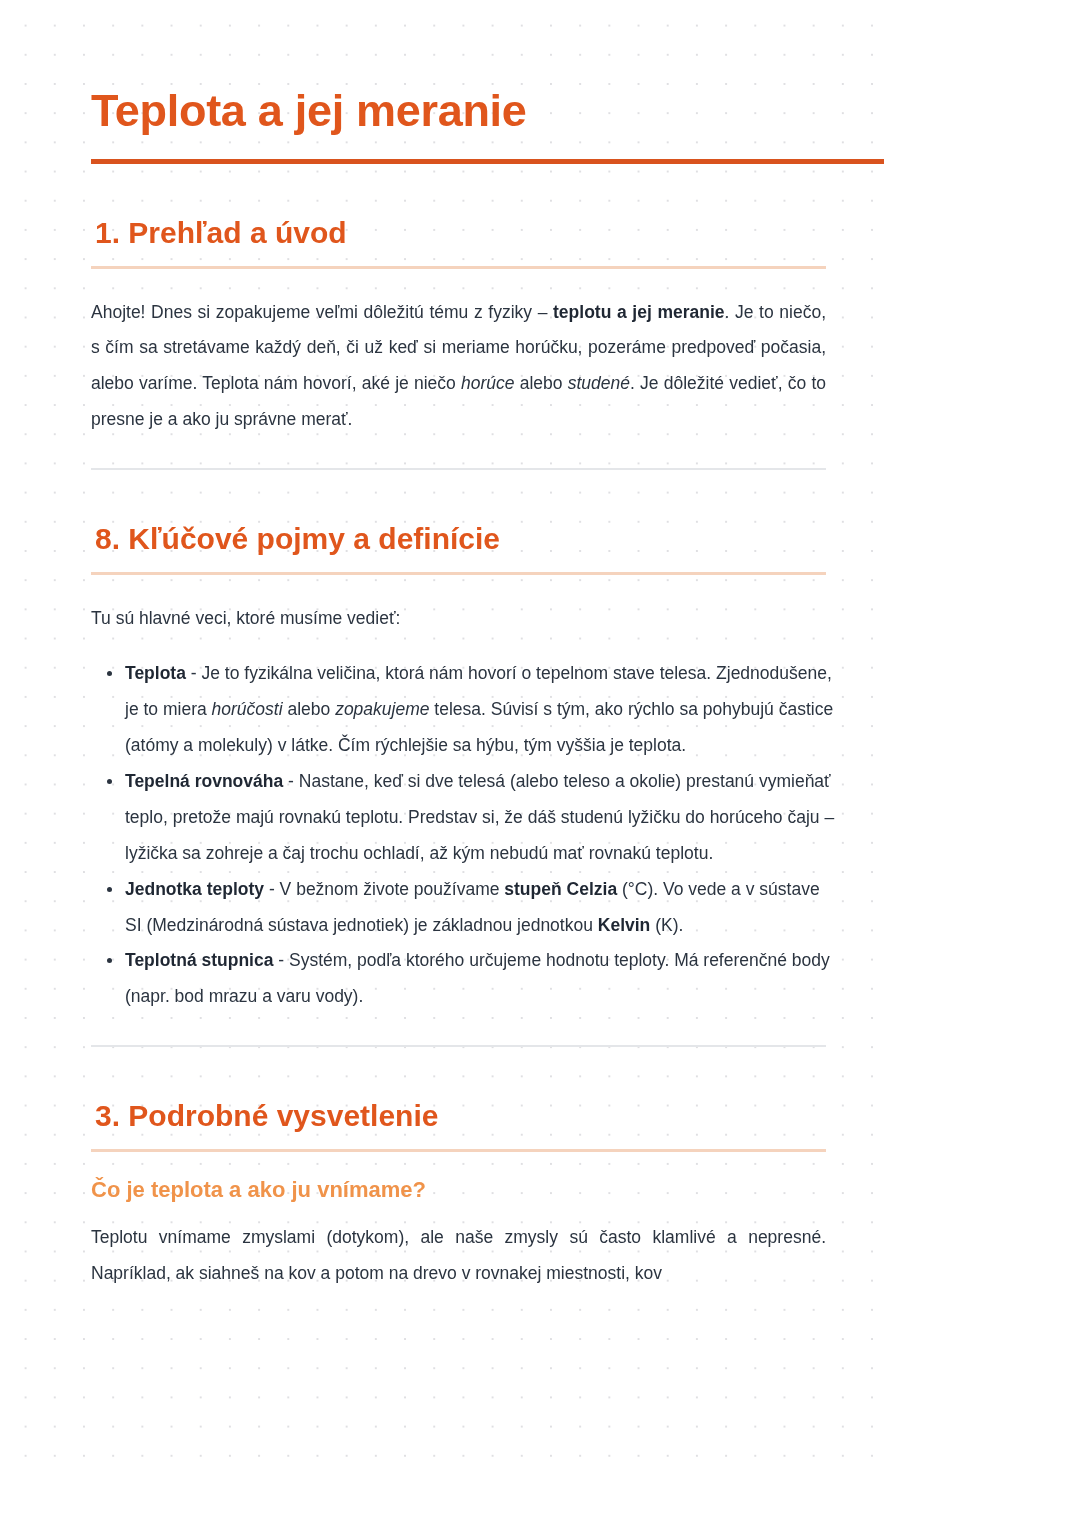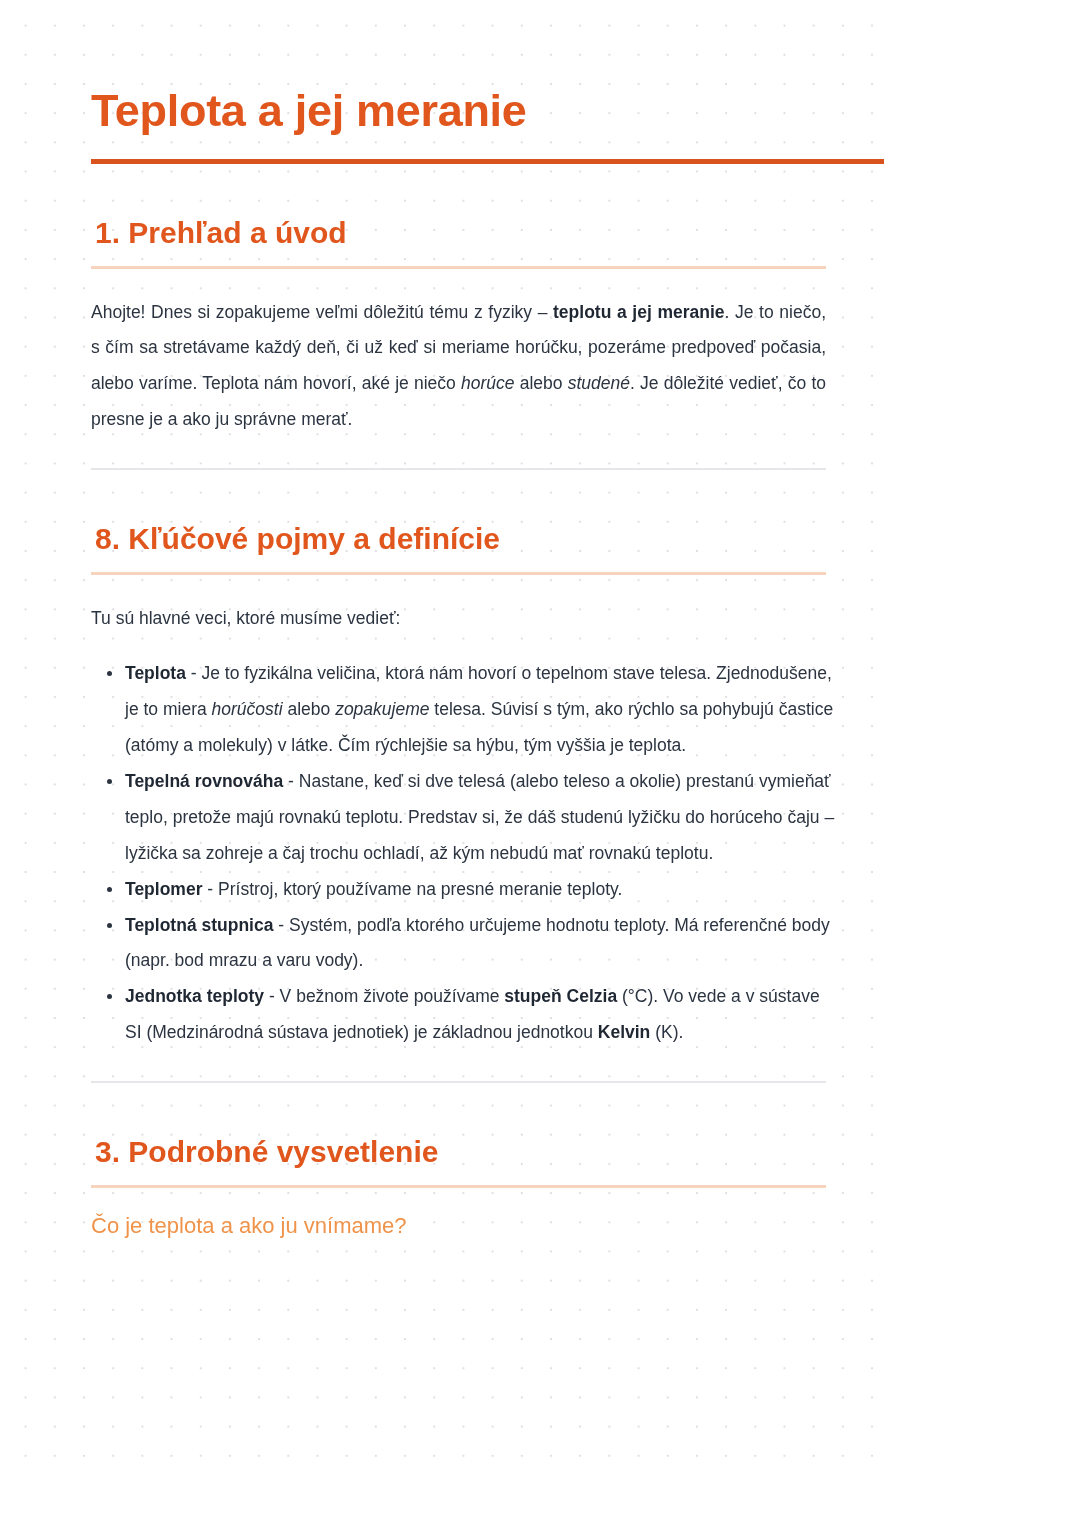--- a/index.html
+++ b/index.html
@@ -81,21 +81,21 @@
   }
   .section-rule {
     margin-top: 14px;
     width: 735px;
     height: 3px;
     background-color: #f5d3bd;
   }
 
   .sub-heading {
     font-size: 22px;
-    font-weight: normal;
+    font-weight: bold;
     color: #f0934a;
     margin: 0;
     line-height: 1.3;
   }
 
   p.body, .bullet-text {
     font-size: 17.5px;
     line-height: 2.05;
     color: #2b3440;
     margin: 0;
@@ -185,40 +185,38 @@
       <div class="sp-5"></div>
 
       <ul class="bullets">
         <li>
           <div class="bullet-text"><b>Teplota</b><span> - Je to fyzikálna veličina, ktorá nám hovorí o tepelnom stave telesa. Zjednodušene, je to miera </span><i>horúčosti</i><span> alebo </span><i>zopakujeme</i><span> telesa. Súvisí s tým, ako rýchlo sa pohybujú častice (atómy a molekuly) v látke. Čím rýchlejšie sa hýbu, tým vyššia je teplota.</span></div>
         </li>
         <li>
           <div class="bullet-text"><b>Tepelná rovnováha</b><span> - Nastane, keď si dve telesá (alebo teleso a okolie) prestanú vymieňať teplo, pretože majú rovnakú teplotu. Predstav si, že dáš studenú lyžičku do horúceho čaju – lyžička sa zohreje a čaj trochu ochladí, až kým nebudú mať rovnakú teplotu.</span></div>
         </li>
         <li>
-          <div class="bullet-text"><b>Teplomer</b><span> - Prístroj, ktorý používame na presné meranie teploty.</span></div>
+          <div class="bullet-text"><b>Jednotka teploty</b><span> - V bežnom živote používame </span><b>stupeň Celzia</b><span> (°C). Vo vede a v sústave SI (Medzinárodná sústava jednotiek) je základnou jednotkou </span><b>Kelvin</b><span> (K).</span></div>
         </li>
         <li>
           <div class="bullet-text"><b>Teplotná stupnica</b><span> - Systém, podľa ktorého určujeme hodnotu teploty. Má referenčné body (napr. bod mrazu a varu vody).</span></div>
-        </li>
-        <li>
-          <div class="bullet-text"><b>Jednotka teploty</b><span> - V bežnom živote používame </span><b>stupeň Celzia</b><span> (°C). Vo vede a v sústave SI (Medzinárodná sústava jednotiek) je základnou jednotkou </span><b>Kelvin</b><span> (K).</span></div>
         </li>
       </ul>
     </div>
 
     <div class="sp-4"></div>
     <div class="divider"></div>
     <div class="sp-3"></div>
 
     <div class="section">
       <h2 class="section-heading">3. Podrobné vysvetlenie</h2>
       <div class="section-rule"></div>
       <div class="sp-7"></div>
       <h3 class="sub-heading">Čo je teplota a ako ju vnímame?</h3>
       <div class="sp-6"></div>
+      <p class="body">Teplotu vnímame zmyslami (dotykom), ale naše zmysly sú často klamlivé a nepresné. Napríklad, ak siahneš na kov a potom na drevo v rovnakej miestnosti, kov</p>
     </div>
 
   </div>
 
   <div id="watermark">(c) Knowunity 2025</div>
 
 </div>
 
 </body></html>

